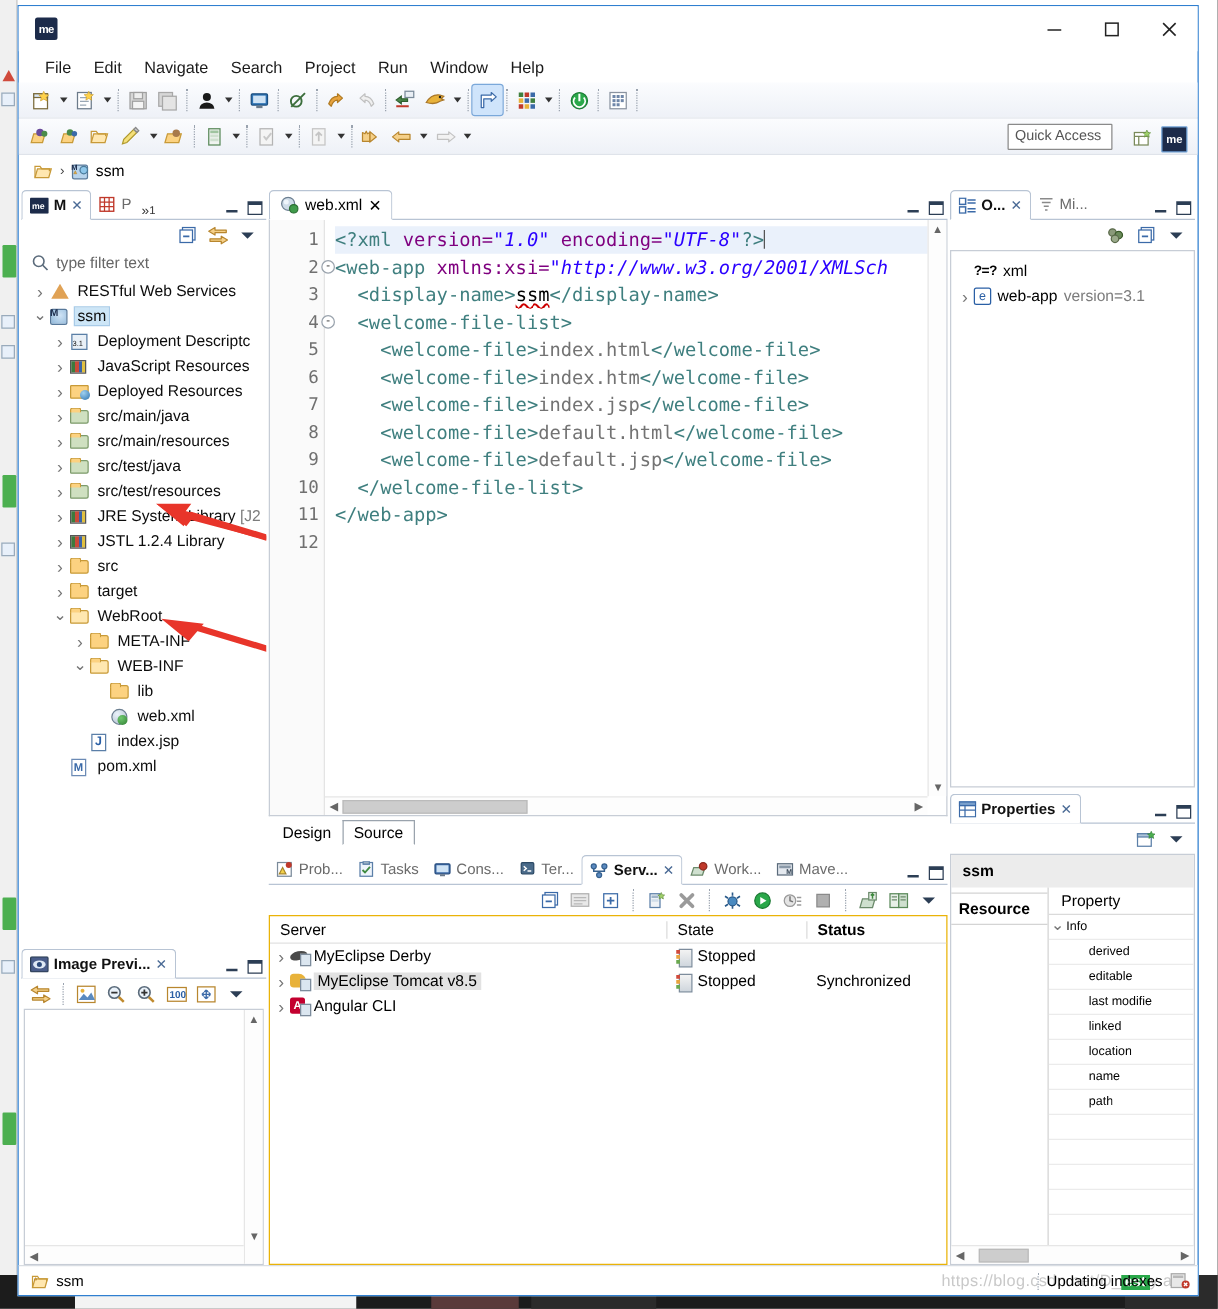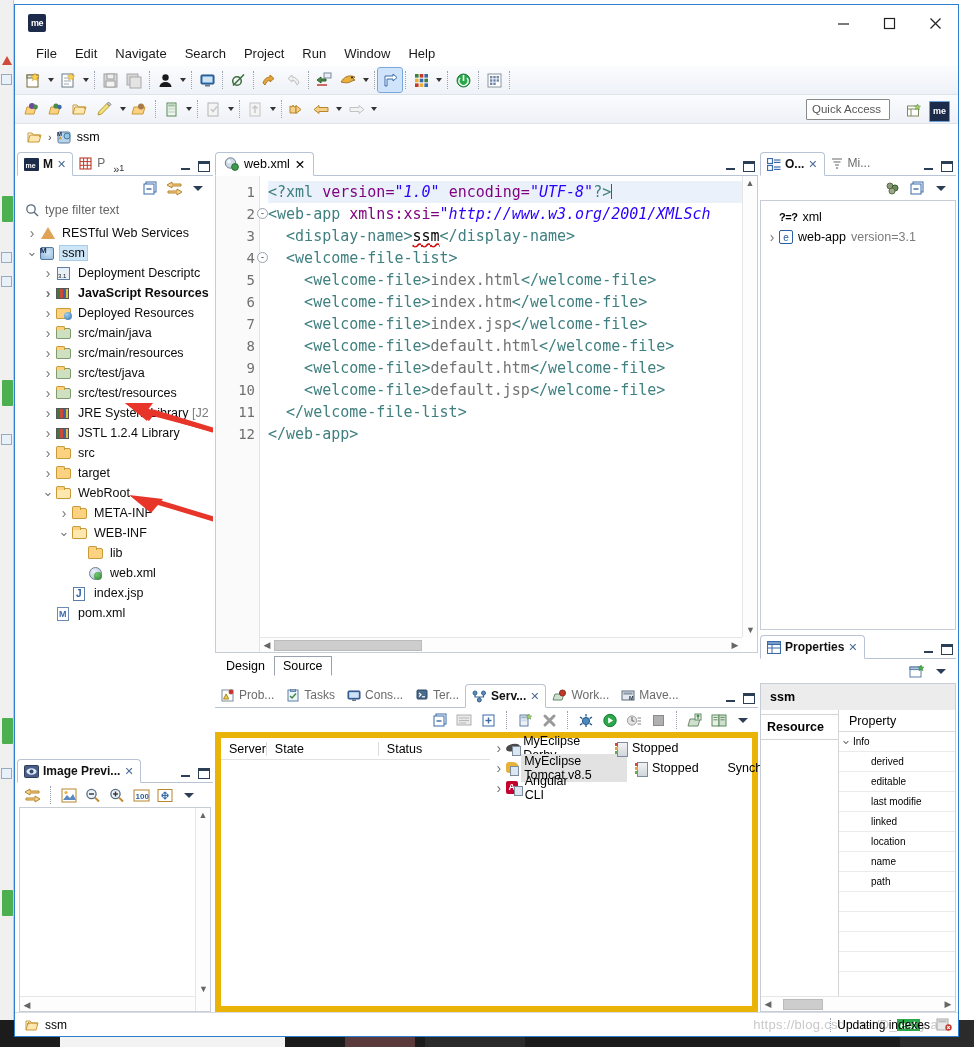--- a/index.html
+++ b/index.html
@@ -242,25 +242,25 @@
   }
   .hs-arrow { width: 14px; text-align: center; font-size: 9px; color: #666; }
   .hs-thumb { height: 11px; background: #cdcdcd; border: 1px solid #bbb; }
   .ds-tabs { height: 26px; display: flex; align-items: center; gap: 0; padding-left: 2px; flex: 0 0 auto; }
   .ds-tab {
     padding: 2px 8px; font-size: 12.5px; border: 1px solid transparent;
   }
   .ds-tab.sel { border: 1px solid #9aa3ad; border-bottom-color: #fff; background: #fff; }
   
   #servers-view { height: 330px; flex: 0 0 auto; display: flex; flex-direction: column; margin-top: 3px; }
-  .sv-body { flex: 1 1 auto; border: 6px solid #eab308; background: #fff; display: flex; flex-direction: row; min-height: 0; }
+  .sv-body { flex: 1 1 auto; border: 1px solid #eab308; background: #fff; display: flex; flex-direction: column; min-height: 0; }
   .sv-head { display: flex; height: 22px; align-items: center; font-size: 12.5px; border-bottom: 1px solid #e2e2e2; }
   .sv-col-server { flex: 1 1 auto; padding-left: 8px; }
   .sv-col-state { width: 112px; padding-left: 8px; border-left: 1px solid #dcdcdc; }
-  .sv-col-status { width: 112px; padding-left: 8px; border-left: 1px solid #dcdcdc; }
+  .sv-col-status { width: 112px; padding-left: 8px; border-left: 1px solid #dcdcdc; font-weight: bold; }
   .sv-row { display: flex; height: 20px; align-items: center; font-size: 12.5px; }
   .sv-name { flex: 1 1 auto; display: flex; align-items: center; padding-left: 2px; }
   .sv-state { width: 112px; display: flex; align-items: center; gap: 4px; padding-left: 8px; }
   .sv-status { width: 112px; padding-left: 8px; }
   .sv-row.sel .sv-name-label { background: #e2e2e2; padding: 0 3px; }
   .ico-derby { position:relative; width:16px; height:14px; margin-right:3px; }
   .ico-derby::before {
     content:''; position:absolute; left:0; top:3px; width:14px; height:7px;
     background:#4a4a4a; border-radius:50% 50% 40% 40%; transform: rotate(-12deg);
   }
@@ -722,21 +722,21 @@
               </span>
               <span class="tlabel">ssm</span>
             </div>
             <div class="trow" style="padding-left: 24px;">
               <span class="twist closed"></span>
               <span class="ticon">
                 <span class="ico-dd"></span>
               </span>
               <span class="tlabel">Deployment Descriptc</span>
             </div>
-            <div class="trow" style="padding-left: 24px; font-weight: bold;">
+            <div class="trow" style="padding-left: 24px;">
               <span class="twist closed"></span>
               <span class="ticon">
                 <span class="ico-lib"></span>
               </span>
               <span class="tlabel">JavaScript Resources</span>
             </div>
             <div class="trow" style="padding-left: 24px;">
               <span class="twist closed"></span>
               <span class="ticon">
                 <span class="ico-deployed"></span>
@@ -975,21 +975,20 @@
             </div>
           <div class="code" id="code">
               <div class="cline hl"><span class="tag">&lt;?xml </span><span class="attr">version=</span><span class="val">"1.0"</span><span class="txt"> </span><span class="attr">encoding=</span><span class="val">"UTF-8"</span><span class="tag">?&gt;</span><span class="caret"></span></div>
               <div class="cline"><span class="tag">&lt;web-app </span><span class="attr">xmlns:xsi=</span><span class="val">"http://www.w3.org/2001/XMLSch</span></div>
               <div class="cline"><span class="tag">  &lt;display-name&gt;</span><span class="misspell">ssm</span><span class="tag">&lt;/display-name&gt;</span></div>
               <div class="cline"><span class="tag">  &lt;welcome-file-list&gt;</span></div>
               <div class="cline"><span class="tag">    &lt;welcome-file&gt;</span><span class="txt">index.html</span><span class="tag">&lt;/welcome-file&gt;</span></div>
               <div class="cline"><span class="tag">    &lt;welcome-file&gt;</span><span class="txt">index.htm</span><span class="tag">&lt;/welcome-file&gt;</span></div>
               <div class="cline"><span class="tag">    &lt;welcome-file&gt;</span><span class="txt">index.jsp</span><span class="tag">&lt;/welcome-file&gt;</span></div>
               <div class="cline"><span class="tag">    &lt;welcome-file&gt;</span><span class="txt">default.html</span><span class="tag">&lt;/welcome-file&gt;</span></div>
-              <div class="cline"><span class="tag">    &lt;welcome-file&gt;</span><span class="txt">default.htm</span><span class="tag">&lt;/welcome-file&gt;</span></div>
               <div class="cline"><span class="tag">    &lt;welcome-file&gt;</span><span class="txt">default.jsp</span><span class="tag">&lt;/welcome-file&gt;</span></div>
               <div class="cline"><span class="tag">  &lt;/welcome-file-list&gt;</span></div>
               <div class="cline"><span class="tag">&lt;/web-app&gt;</span></div>
             </div>
           <div class="vscroll">
             <div class="up">▲</div>
             <div class="dn" style="position:absolute;bottom:0;width:15px;">▼</div>
           </div>
           <div class="hscroll">
             <div class="hs-arrow">◀</div>

